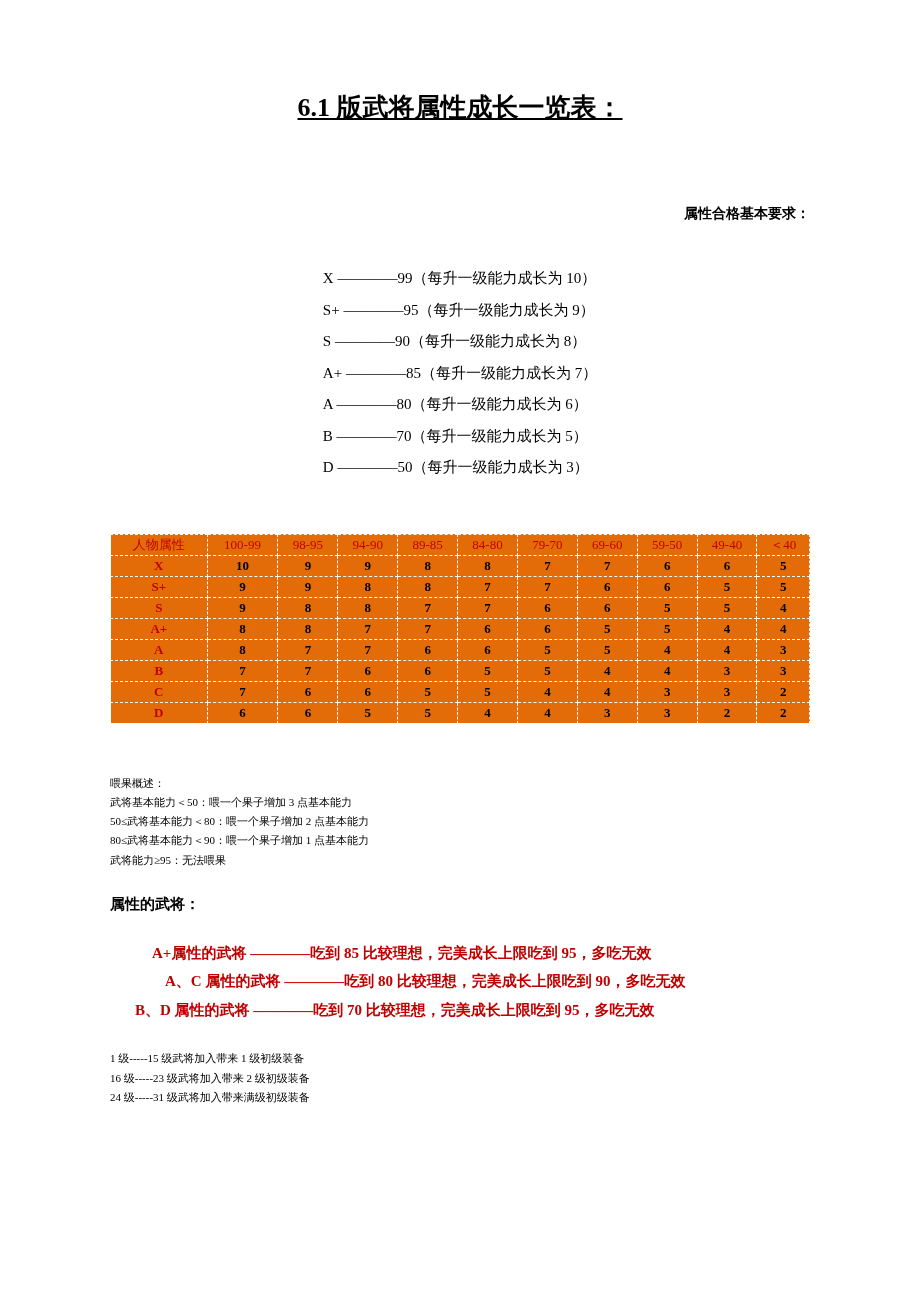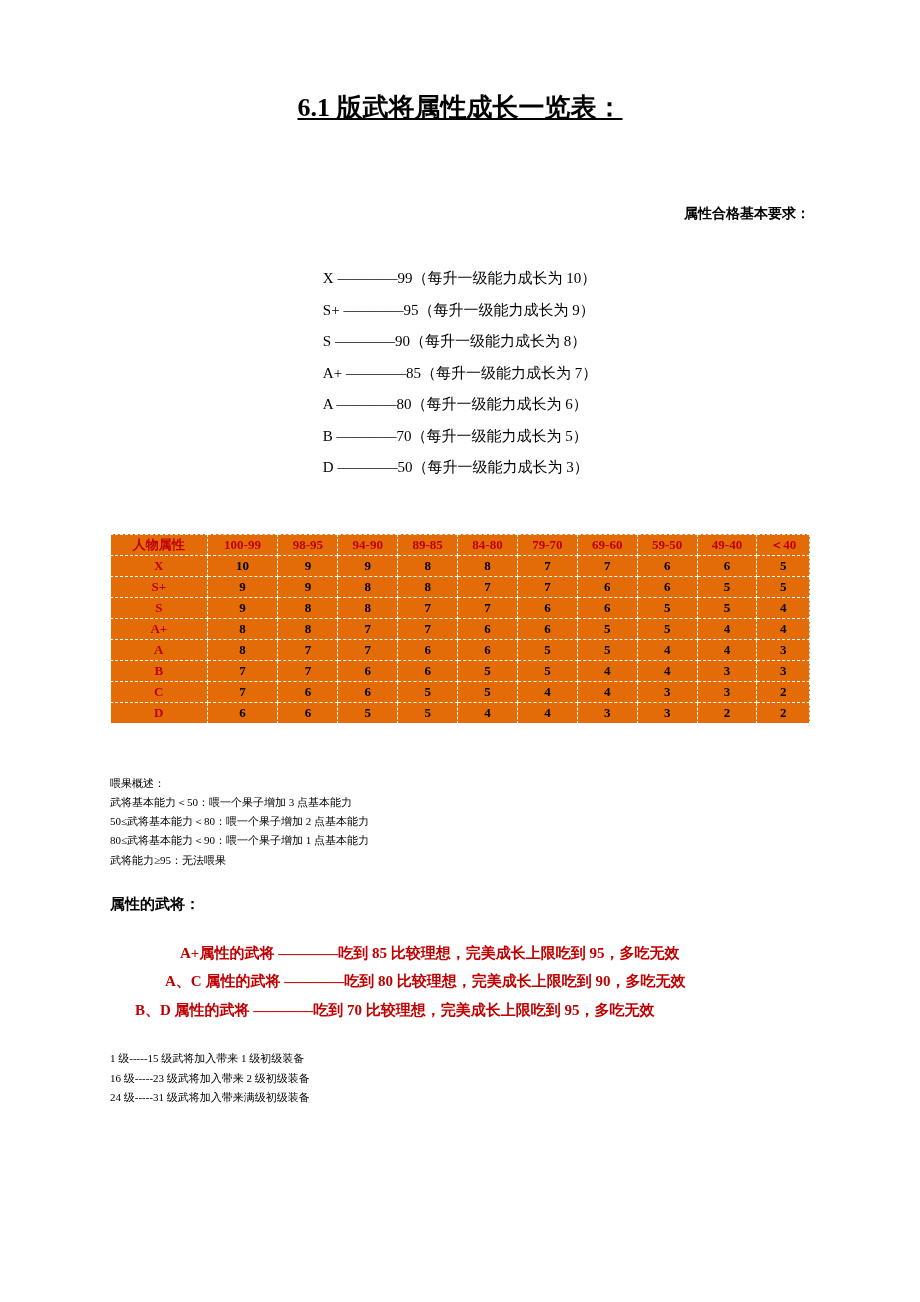--- a/index.html
+++ b/index.html
@@ -43,21 +43,21 @@
     }
     table.attr-table th, table.attr-table td {
       border: 1px dashed #fff;
       background: #E36C09;
       color: #000;
       padding: 1px 2px;
       height: 18px;
     }
     table.attr-table th {
       color: #C00000;
-      font-weight: bold;
+      font-weight: normal;
     }
     table.attr-table td.label {
       color: #C00000;
       font-weight: bold;
     }
     .plain-block {
       line-height: 1.75;
       margin-bottom: 25px;
       font-size: 11px;
     }
@@ -65,21 +65,21 @@
       font-weight: bold;
       margin-bottom: 25px;
     }
     .red-block {
       color: #C00000;
       font-weight: bold;
       line-height: 1.9;
       margin-bottom: 25px;
     }
     .red-block .l1 { margin-left: 0; }
-    .red-block .l2 { margin-left: 70px; }
+    .red-block .l2 { margin-left: 42px; }
     .red-block .l3 { margin-left: 55px; }
     .red-block .l4 { margin-left: 25px; }
   </style>
 </head>
 <body>
 
 <div class="title">6.1 版武将属性成长一览表：</div>
 
 <div class="subtitle">属性合格基本要求：</div>
 

